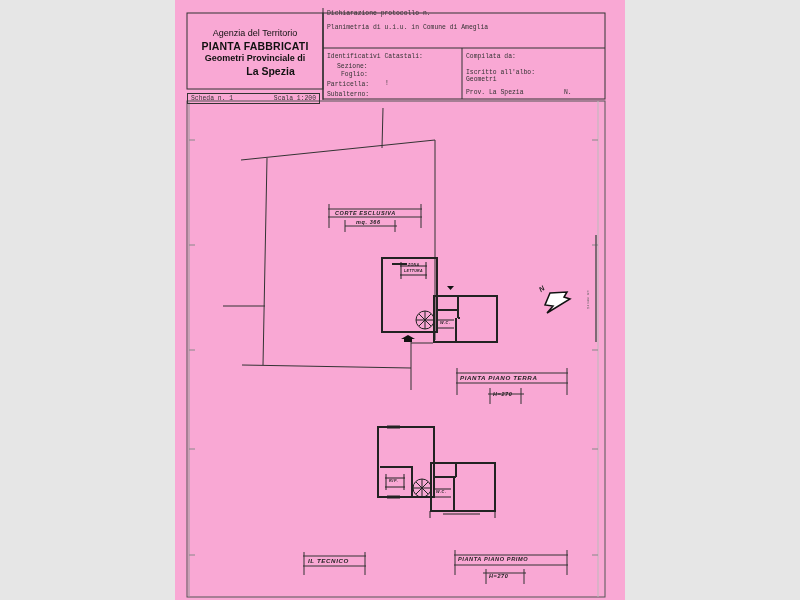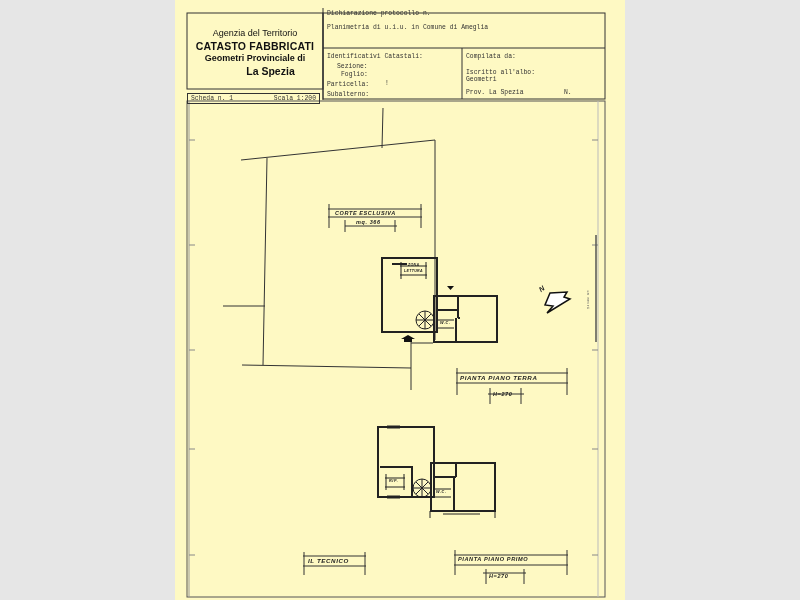--- a/index.html
+++ b/index.html
@@ -4,21 +4,21 @@
   <style>
     html, body { margin: 0; padding: 0; }
     body {
       width: 800px; height: 600px; overflow: hidden;
       background: #e6e6e6;
       position: relative;
       font-family: "Liberation Mono", monospace;
     }
     .page {
       position: absolute; left: 175px; top: 0; width: 450px; height: 600px;
-      background: #fef9c3;
+      background: #f9a8d4;
     }
     .abs { position: absolute; }
     .header-left {
       position: absolute; left: 12px; top: 12px; width: 136px; height: 76px;
       text-align: center; font-family: "Liberation Sans", sans-serif; color: #111;
     }
     .header-left .l1 { font-size: 9px; margin-top: 16px; }
     .header-left .l2 { font-size: 10.5px; font-weight: bold; margin-top: 2px; letter-spacing: 0.2px; }
     .header-left .l3 { font-size: 9px; font-weight: bold; margin-top: 1px; }
     .header-left .l4 { font-size: 10.5px; font-weight: bold; margin-top: 2px; padding-left: 31px; }
@@ -159,21 +159,21 @@
       <line x1="349" y1="569" x2="349" y2="584"></line>
 
       <g stroke="#111" stroke-width="1.5" fill="#fff">
         <polygon points="375,293 392,292 389,297 395,299 372,313 378,306 370,305"></polygon>
       </g>
     </g>
   </svg>
 
   <div class="header-left">
     <div class="l1">Agenzia del Territorio</div>
-    <div class="l2">CATASTO FABBRICATI</div>
+    <div class="l2">PIANTA FABBRICATI</div>
     <div class="l3">Geometri Provinciale di</div>
     <div class="l4">La Spezia</div>
   </div>
 
   <div class="abs mono" style="left:152px; top:10px;">Dichiarazione protocollo n.</div>
   <div class="abs mono" style="left:152px; top:24px;">Planimetria di u.i.u. in Comune di Ameglia</div>
 
   <div class="abs mono" style="left:152px; top:53px;">Identificativi Catastali:</div>
   <div class="abs mono" style="left:162px; top:63px;">Sezione:</div>
   <div class="abs mono" style="left:166px; top:71px;">Foglio:</div>

